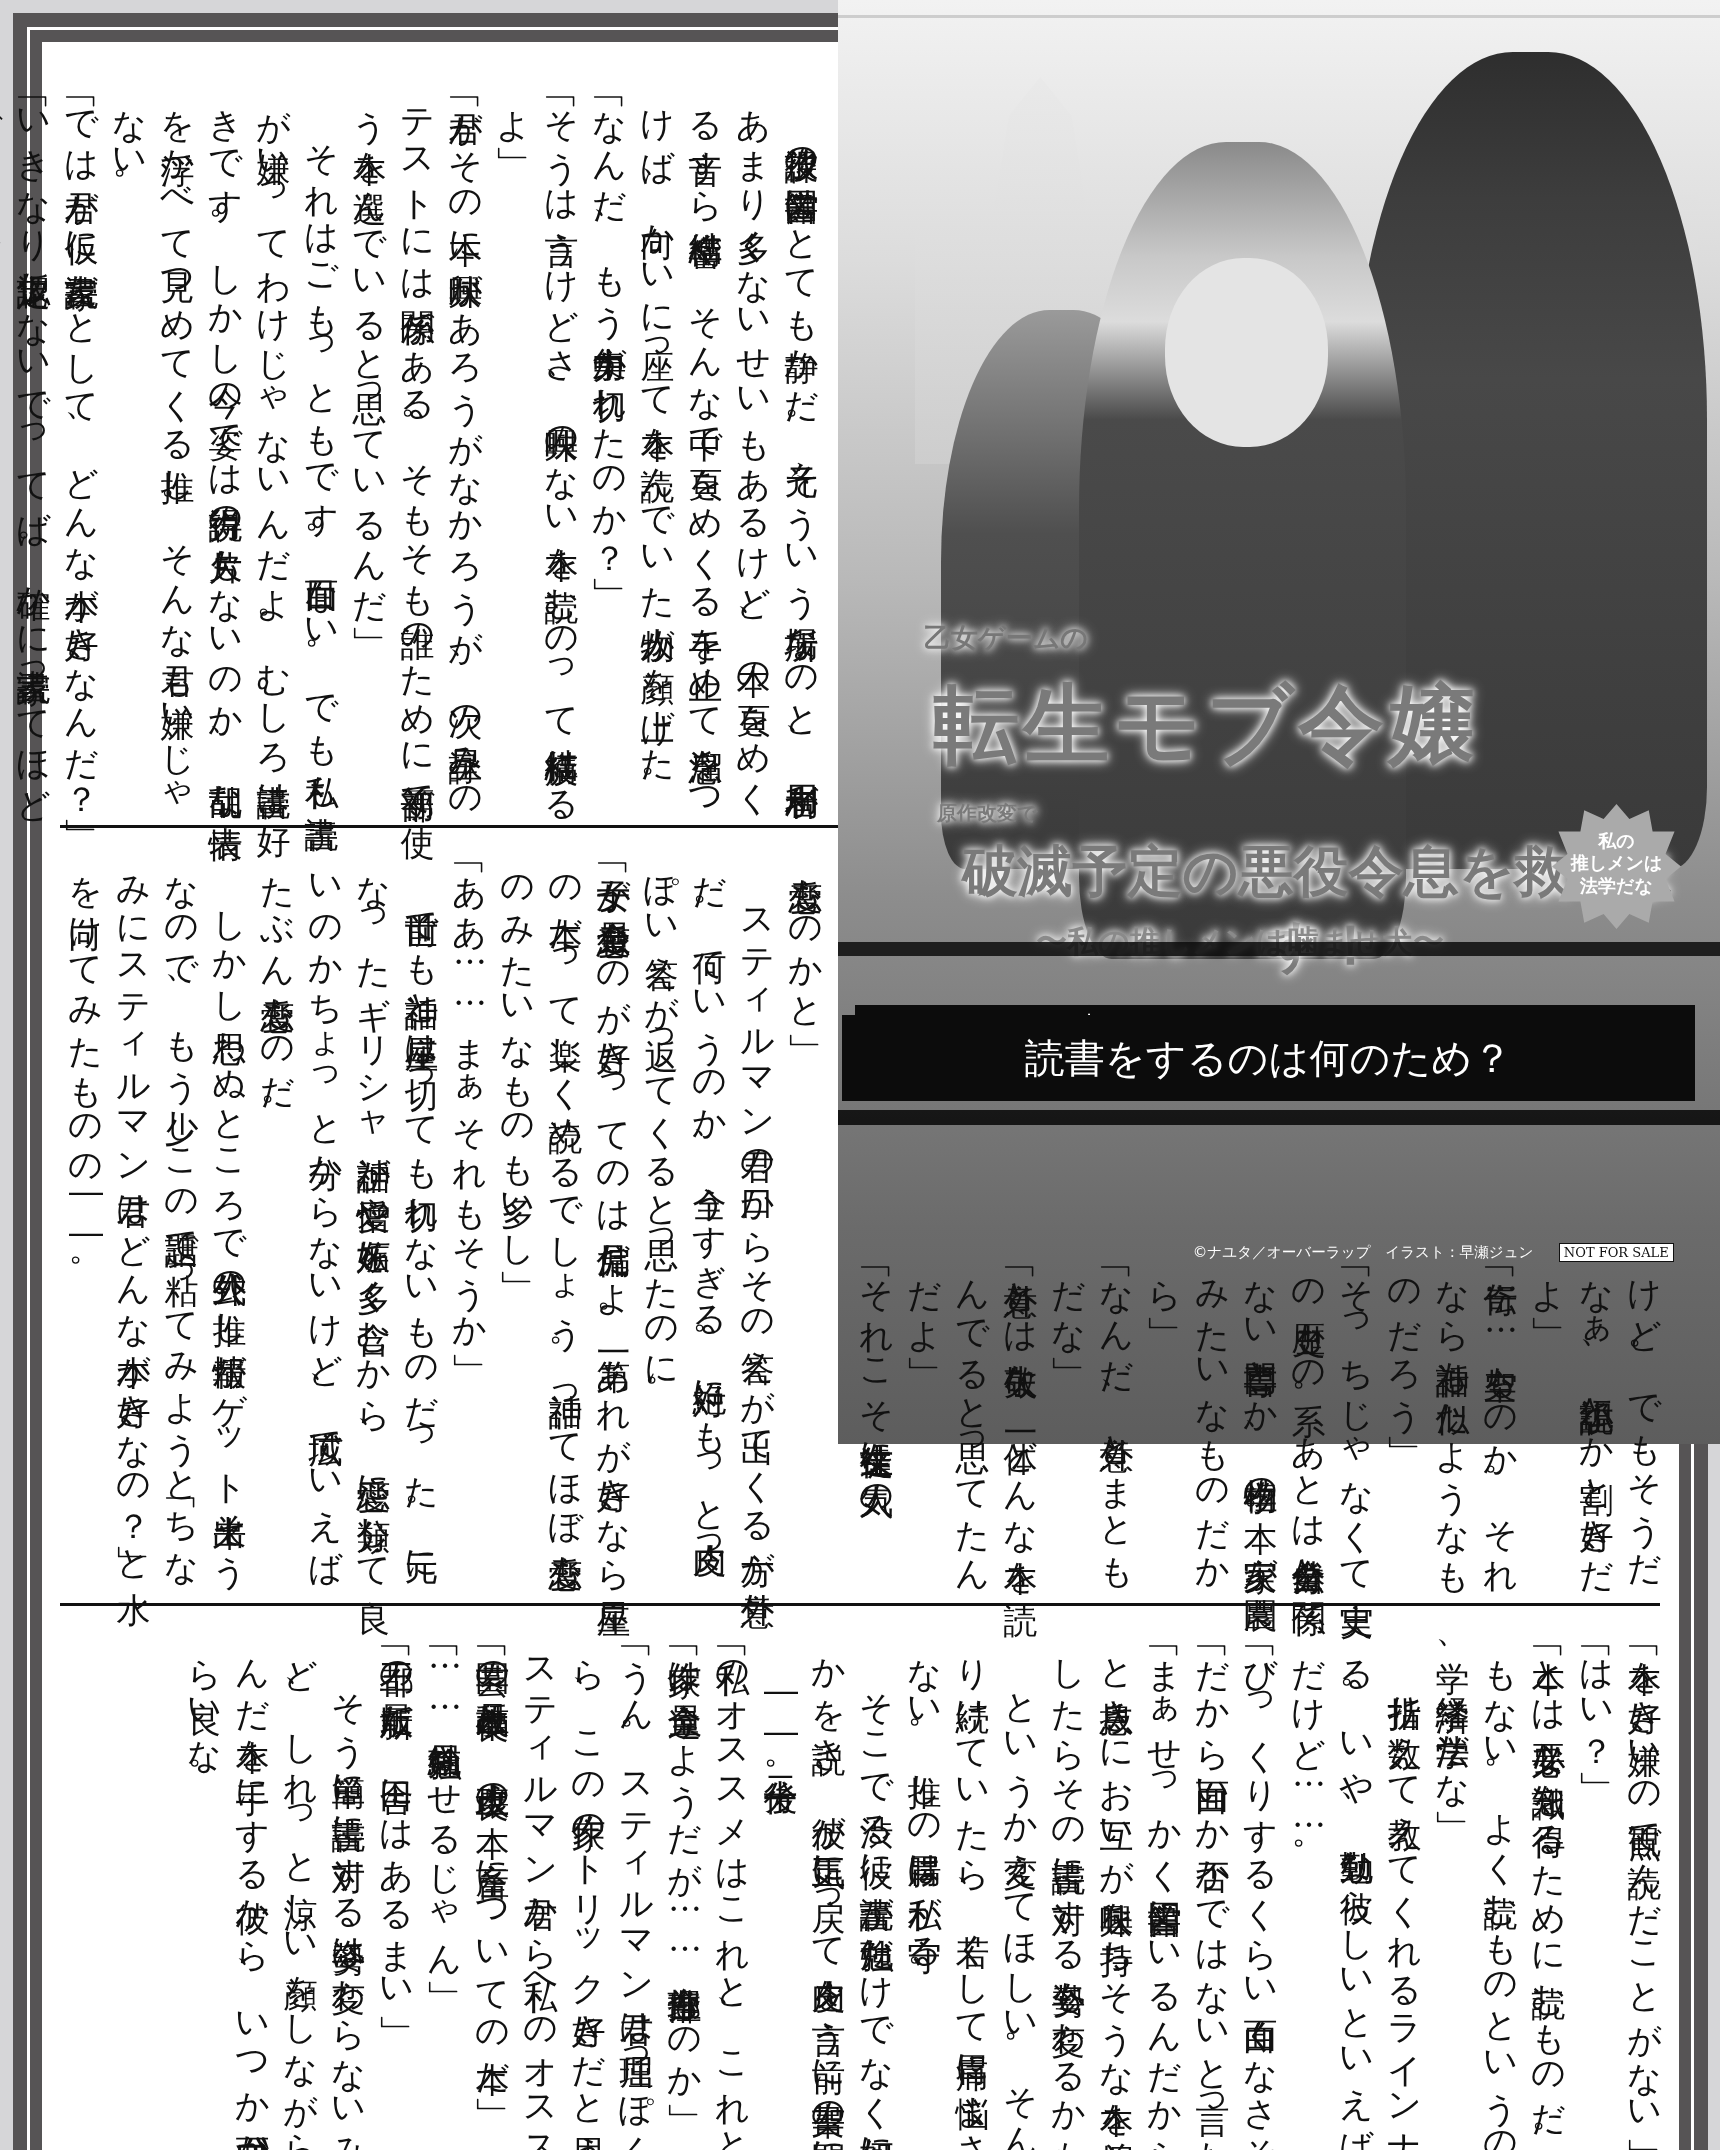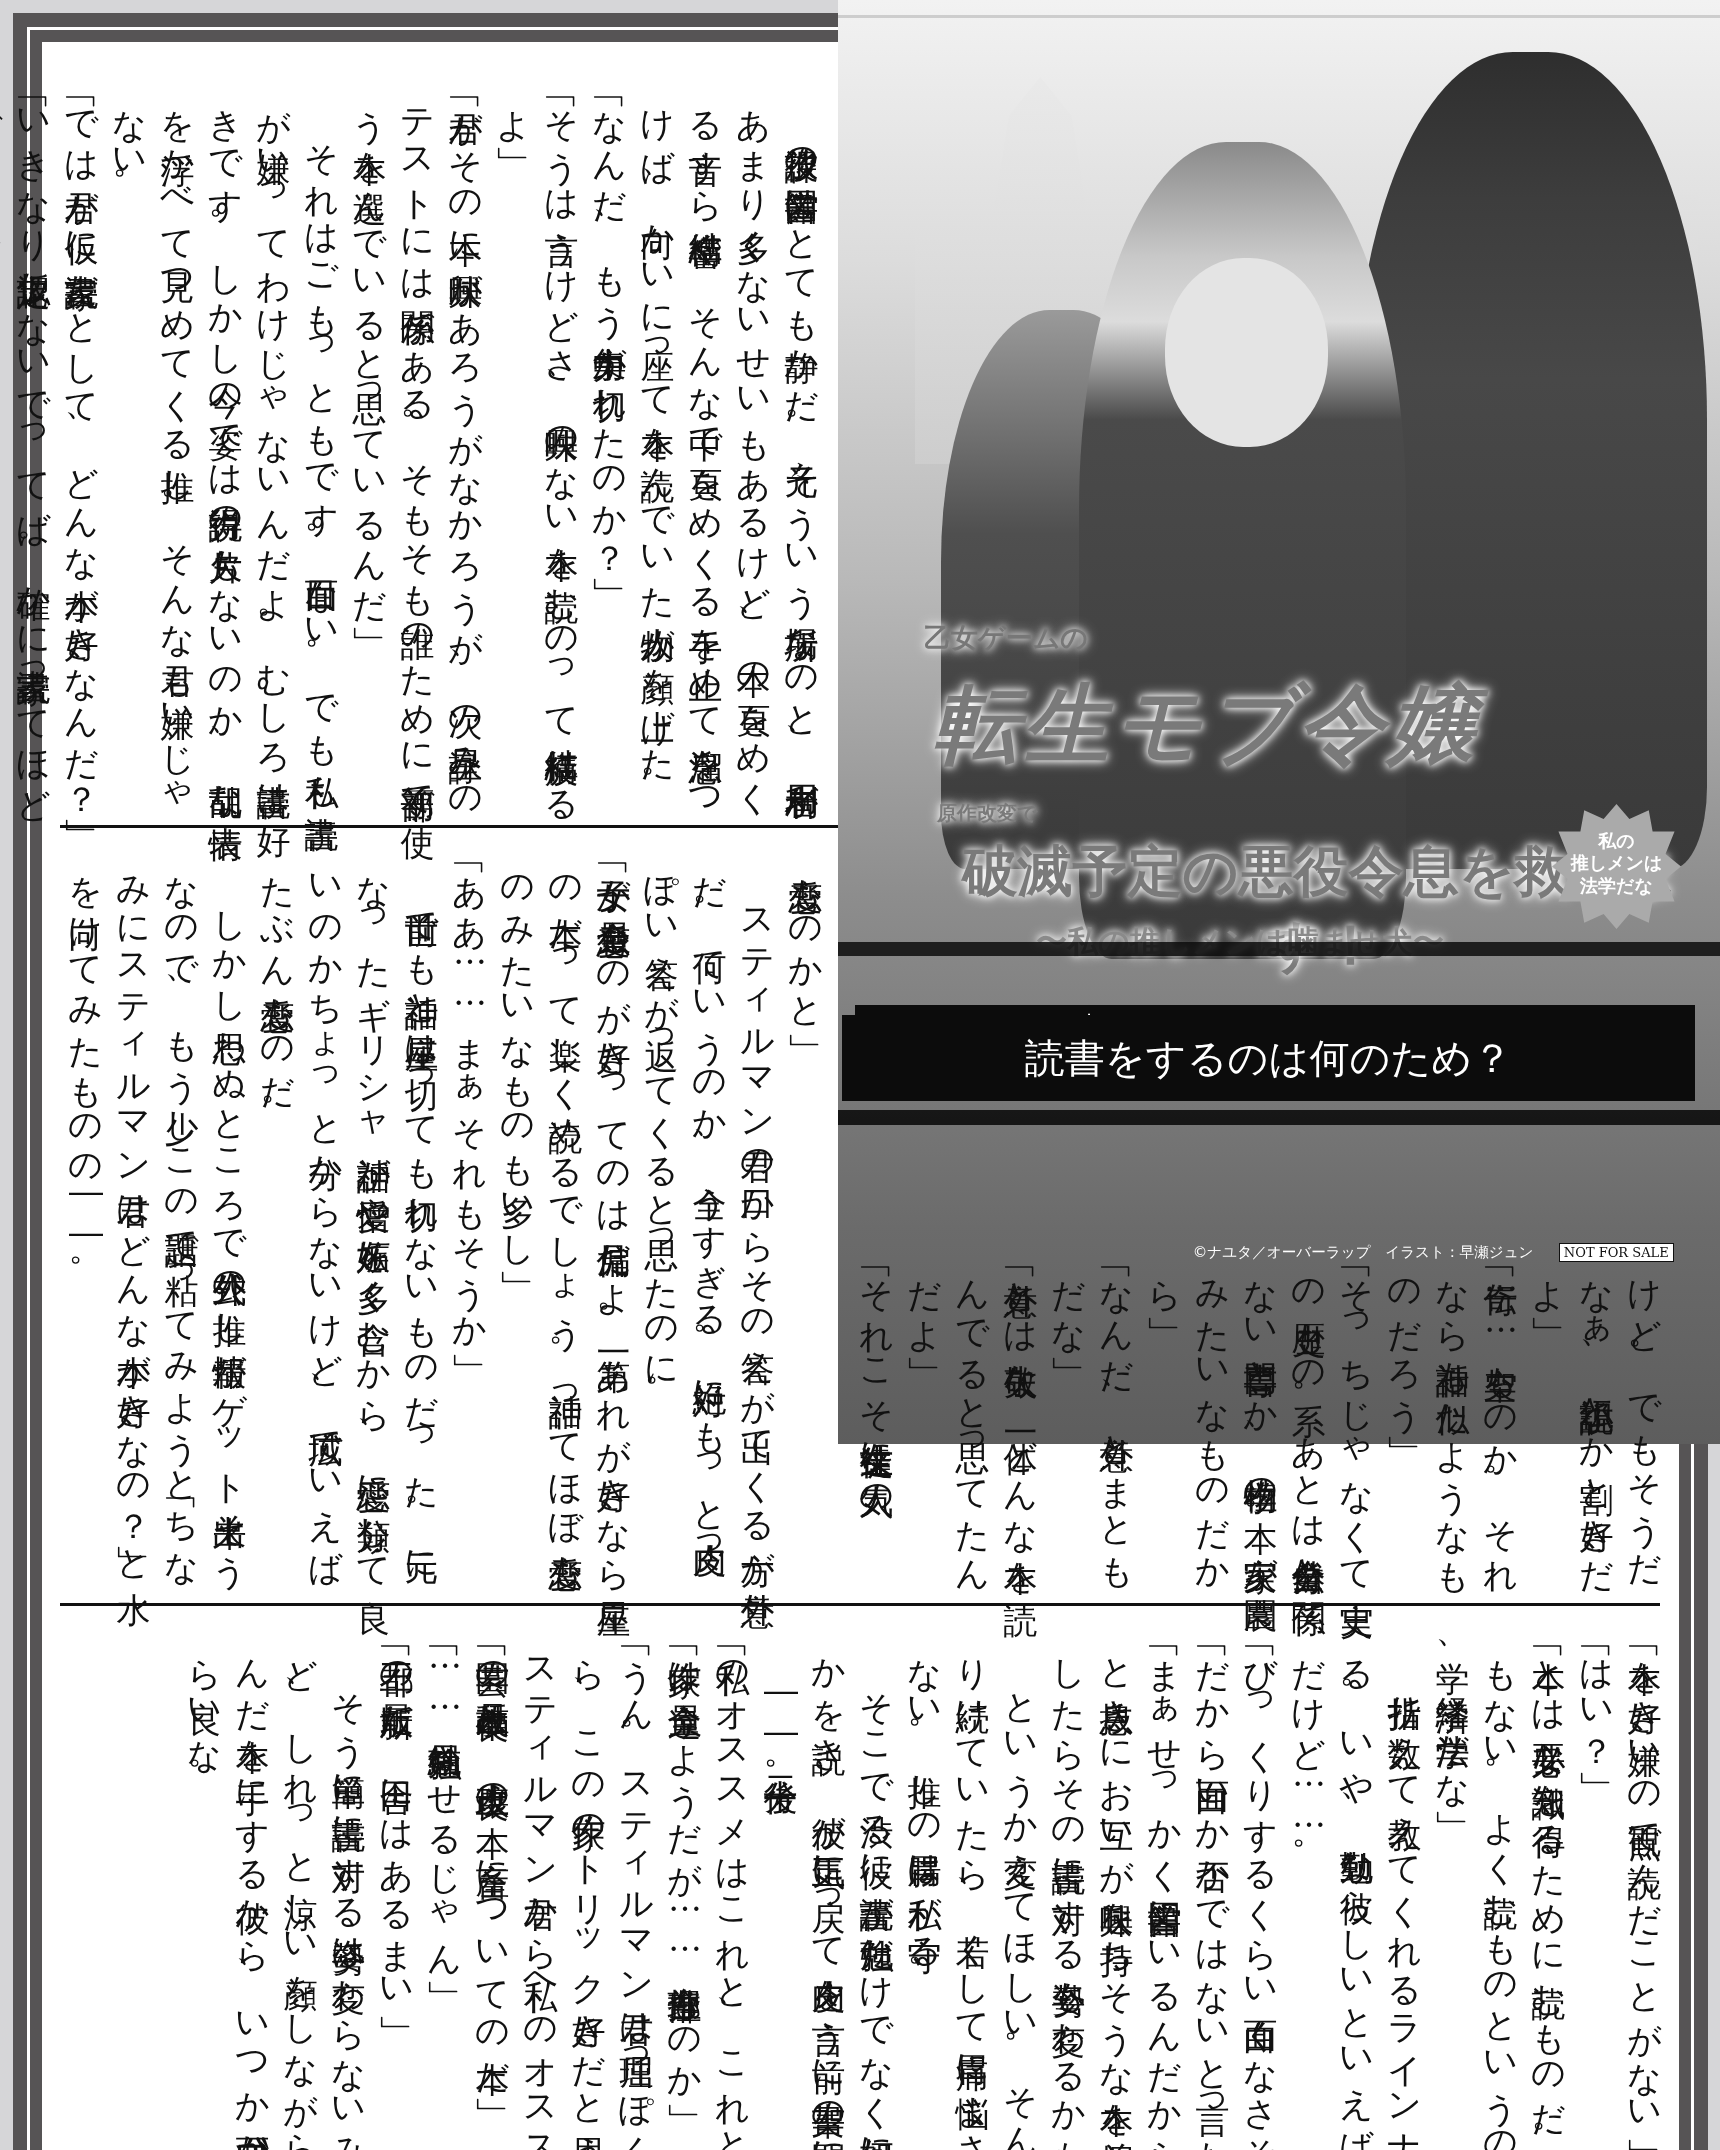--- a/index.html
+++ b/index.html
@@ -23,21 +23,21 @@
               background: linear-gradient(180deg,#e9e9e9,#cfcfcf); clip-path:polygon(0 40%,10% 35%,12% 10%,16% 0,20% 10%,22% 35%,60% 38%,100% 30%,100% 100%,0 100%); opacity:.8; }
   .figure { position:absolute; border-radius:45% 45% 10% 10%; }
   .fig-left { left:103px; top:310px; width:241px; height:559px; background:linear-gradient(180deg,#9a9a9a 0%,#4f4f4f 40%,#3a3a3a 100%); }
   .fig-right { left:516px; top:52px; width:353px; height:817px; background:linear-gradient(180deg,#2e2e2e 0%,#3d3d3d 18%,#484848 40%,#3a3a3a 100%); }
   .fig-center { left:241px; top:142px; width:327px; height:817px; background:linear-gradient(180deg,#8a8a8a 0%,#c8c8c8 14%,#dcdcdc 22%,#4a4a4a 34%,#3a3a3a 100%); }
   .face { position:absolute; left:327px; top:258px; width:163px; height:189px; border-radius:48%; background:#e4e4e4; }
   .logo { position:absolute; left:0; right:0; top:611px; text-align:center; color:#8a8a8a;
           font-family:"DejaVu Sans","Liberation Sans",sans-serif; font-weight:bold;
           text-shadow:0 0 7.7px #fff,0 0 13px #fff; }
   .logo .l1 { font-size:27px; color:#777; position:absolute; left:86px; top:8.6px; }
-  .logo .l2 { font-size:86px; letter-spacing:4.3px; position:absolute; left:95px; top:56px; color:#7a7a7a;font-style:italic; }
+  .logo .l2 { font-size:86px; letter-spacing:4.3px; position:absolute; left:95px; top:56px; color:#7a7a7a; }
   .logo .l3 { font-size:20px; position:absolute; left:99px; top:189px; color:#7a7a7a; }
   .logo .l4 { font-size:55px; position:absolute; left:86px; top:224px; color:#7a7a7a; }
   .logo .l5 { font-size:31px; position:absolute; left:198px; top:310px; color:#8a8a8a; }
   .burst { position:absolute; left:714px; top:804px; width:129px; height:125px; background:#aaaaaa;
            clip-path:polygon(50% 0,60% 12%,75% 5%,78% 22%,95% 22%,88% 40%,100% 50%,88% 60%,95% 78%,78% 78%,75% 95%,60% 88%,50% 100%,40% 88%,25% 95%,22% 78%,5% 78%,12% 60%,0 50%,12% 40%,5% 22%,22% 22%,25% 5%,40% 12%);
            color:#fff; font-family:"DejaVu Sans","Liberation Sans",sans-serif; font-weight:bold;
            font-size:18px; line-height:22.4px; text-align:center; padding-top:26px; box-sizing:border-box; }
   .banner { position:absolute; left:0; right:0; background:#0c0c0c; color:#fff; text-align:center;
             font-family:"DejaVu Sans","Liberation Sans",sans-serif; }
   .banner-top-strip { top:942px; height:13.8px; opacity:.85; }

